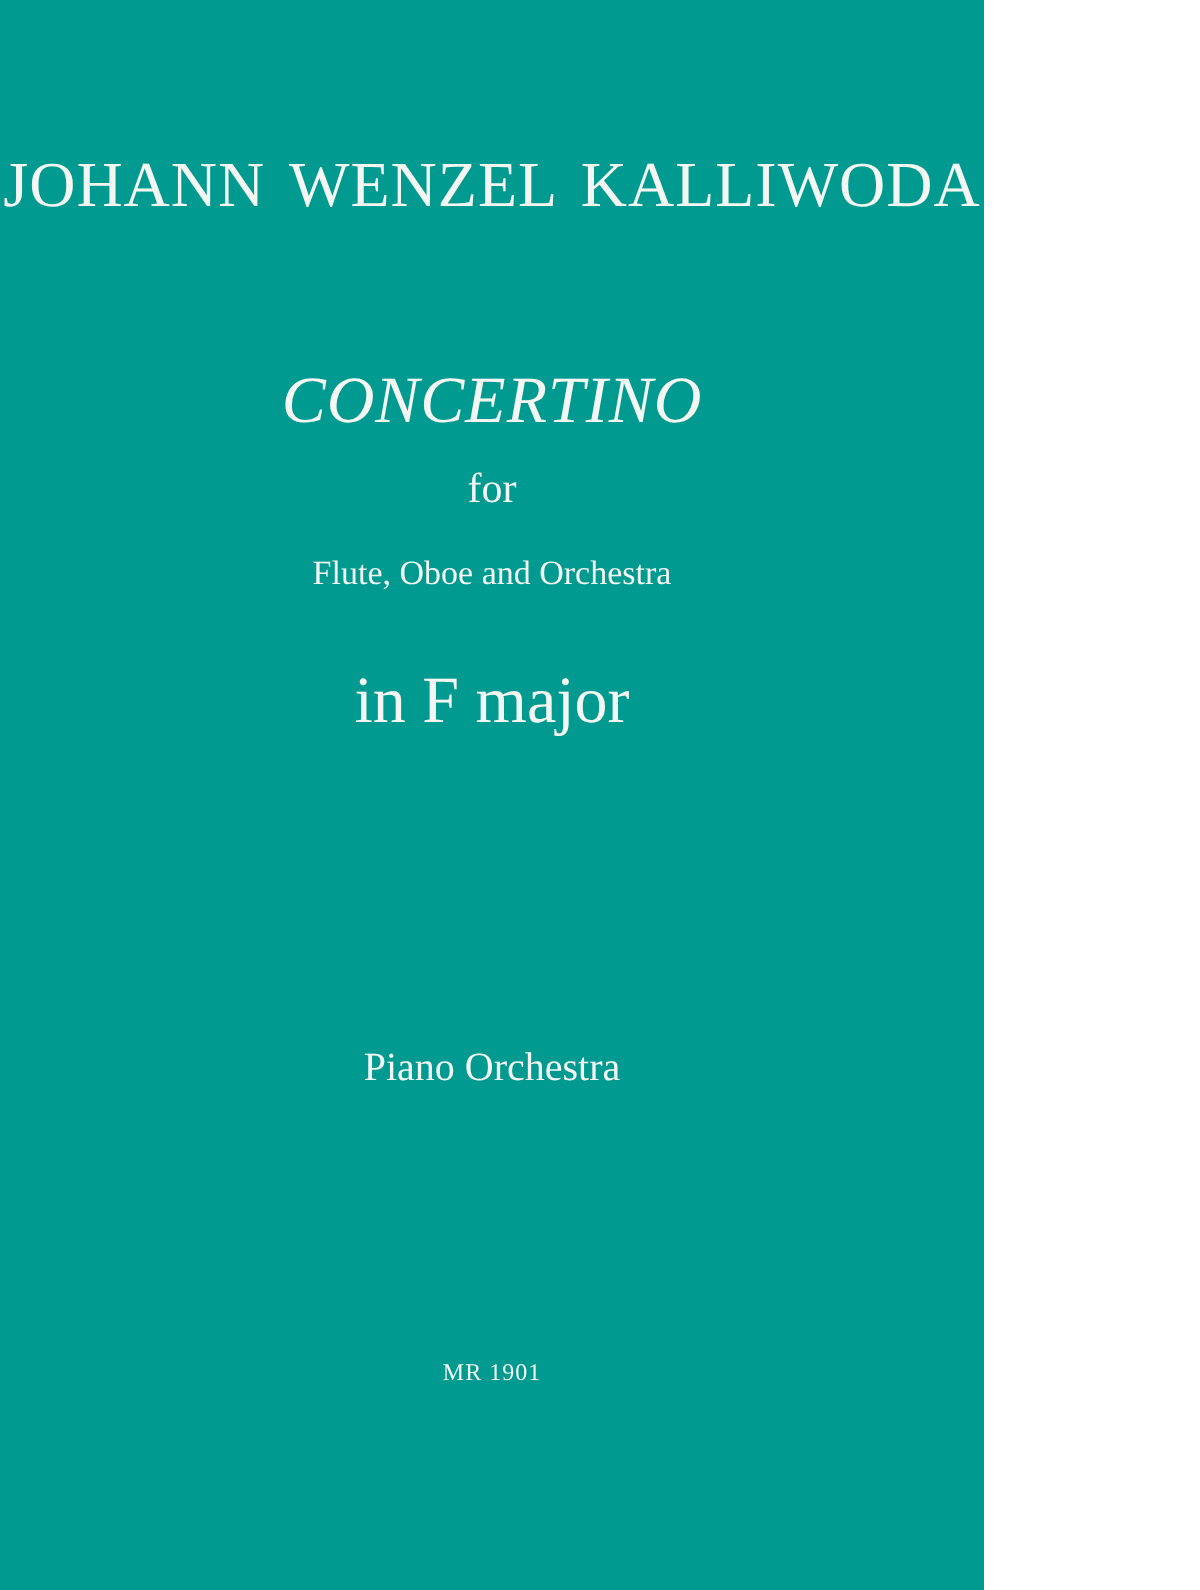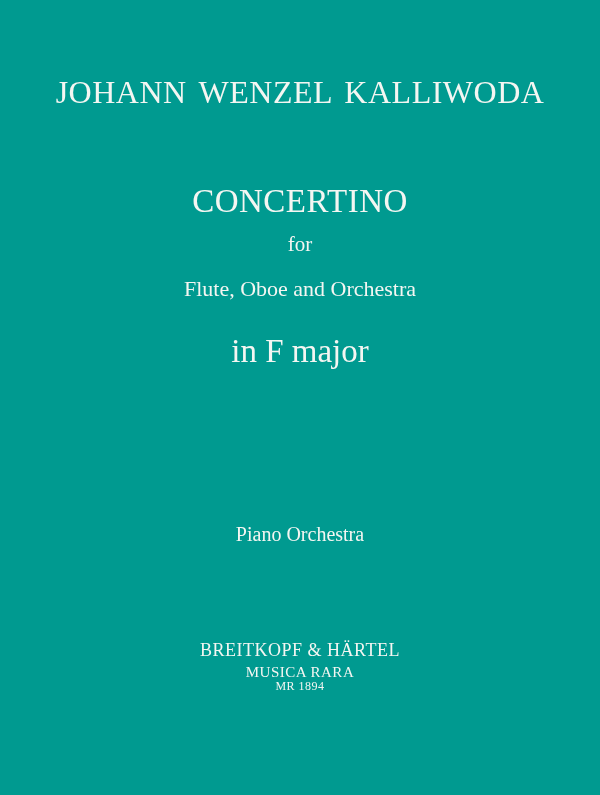--- a/index.html
+++ b/index.html
@@ -1,21 +1,21 @@
 <!DOCTYPE html>
 <html><head>
 <meta charset="utf-8">
 <style>
   html, body {
     margin: 0;
     padding: 0;
   }
   .cover {
     position: relative;
-    width: 600px;
+    width: 492px;
     height: 795px;
     background: #009a90;
     font-family: "Liberation Serif", "DejaVu Serif", serif;
     color: #f4f6f2;
     overflow: hidden;
   }
   .line {
     position: absolute;
     left: 0;
     right: 0;
@@ -26,28 +26,29 @@
   .composer {
     top: 76px;
     font-size: 32px;
     word-spacing: 4px;
     letter-spacing: 0.5px;
   }
   .work-title {
     top: 185px;
     font-size: 33px;
     letter-spacing: 0.5px;
+    font-style: italic;
   }
   .for-line {
     top: 234px;
     font-size: 21px;
   }
   .instrumentation {
     top: 278px;
-    font-size: 22px;
+    font-size: 17px;
   }
   .key-line {
     top: 335px;
     font-size: 33px;
   }
   .edition-line {
     top: 524px;
     font-size: 20px;
   }
   .publisher-line {
@@ -75,18 +76,16 @@
   <div class="line work-title">CONCERTINO</div>
 
   <div class="line for-line">for</div>
 
   <div class="line instrumentation">Flute, Oboe and Orchestra</div>
 
   <div class="line key-line">in F major</div>
 
   <div class="line edition-line">Piano Orchestra</div>
 
-  <div class="line publisher-line">BREITKOPF &amp; HÄRTEL</div>
 
-  <div class="line imprint-line">MUSICA RARA</div>
 
-  <div class="line catalog-line">MR 1894</div>
+  <div class="line catalog-line">MR 1901</div>
 </div>
 
 </body></html>

